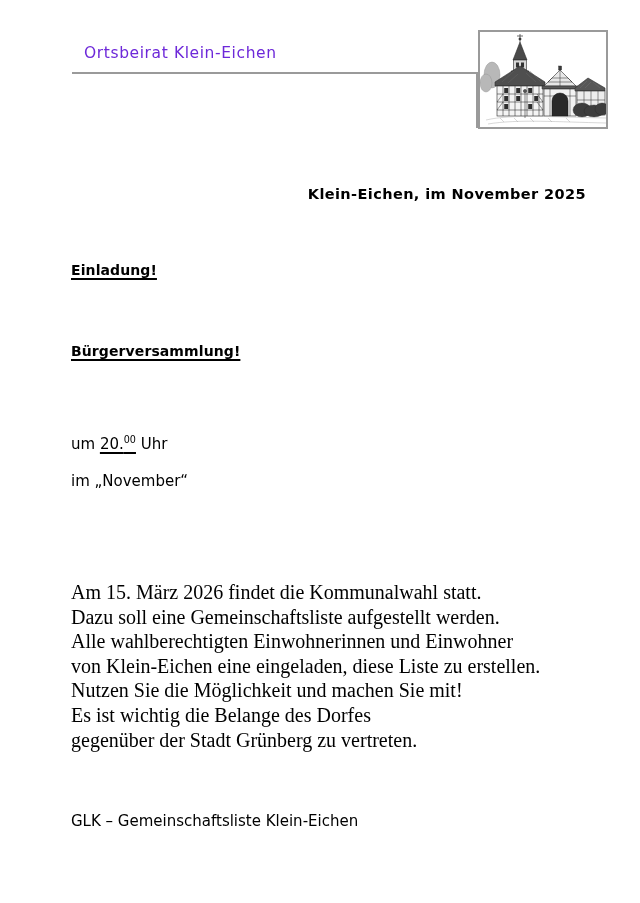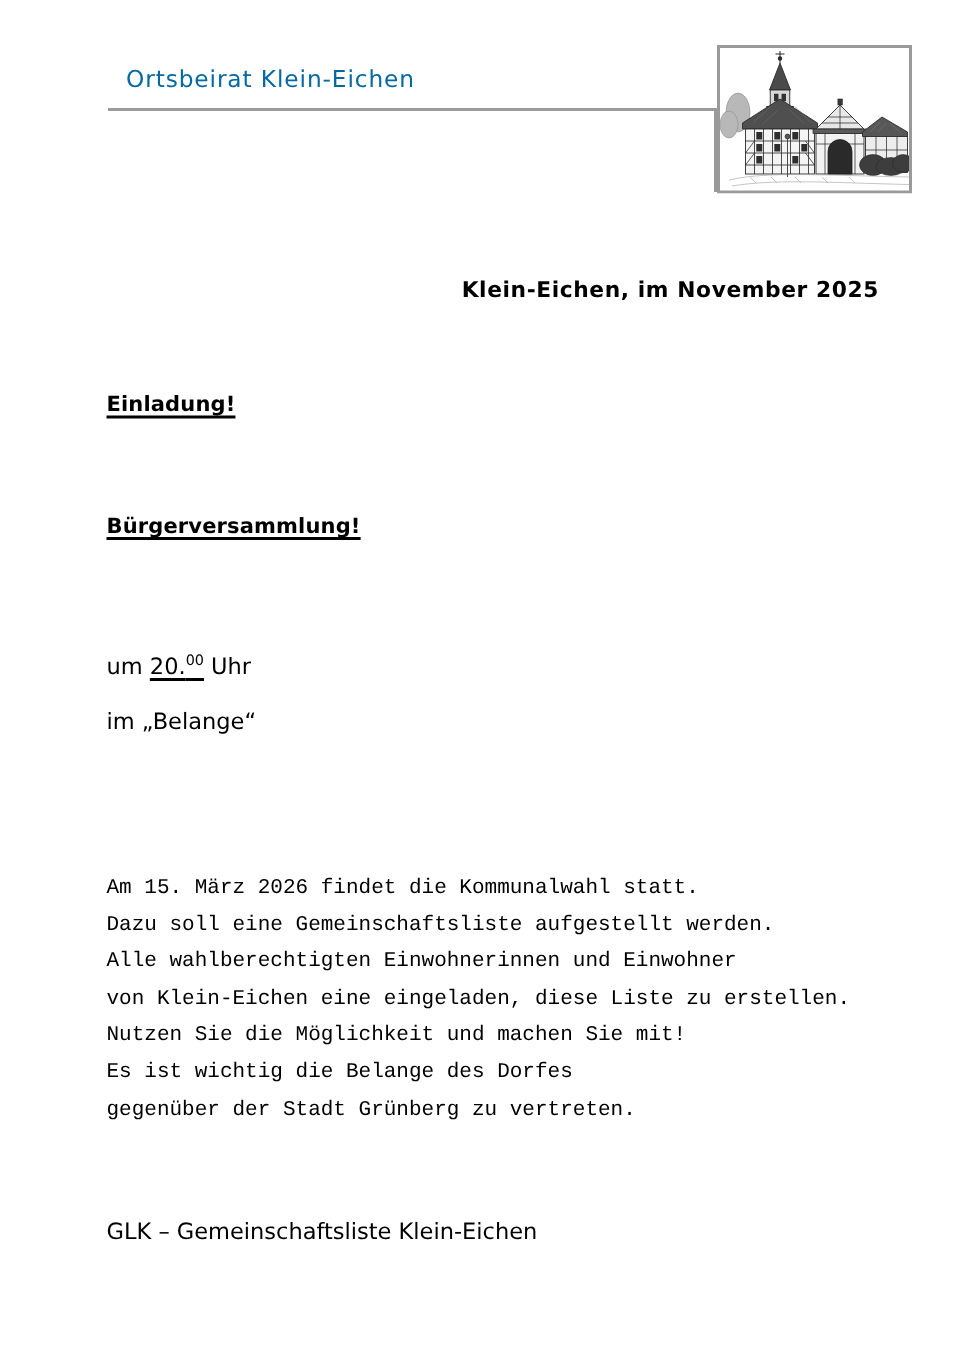--- a/index.html
+++ b/index.html
@@ -33,21 +33,21 @@
     height: 140px;
   }
 
   .letterhead-title {
     position: absolute;
     left: 84px;
     top: 44px;
     font-family: "DejaVu Sans", sans-serif;
     font-size: 15.5px;
     letter-spacing: 0.6px;
-    color: #0369a1;
+    color: #6d28d9;
     white-space: nowrap;
   }
 
   
   .letterhead-rule {
     position: absolute;
     left: 72px;
     top: 72px;
     width: 406px;
     height: 2px;
@@ -140,22 +140,22 @@
     font-size: 0.64em;
     vertical-align: super;
     line-height: 0;
     text-align: center;
   }
 
   .paragraph {
     position: absolute;
     left: 71px;
     top: 580px;
-    font-family: Liberation Mono, monospace;
-    font-size: 14px;
+    font-family: Liberation Serif, serif;
+    font-size: 20px;
   }
 
   .paragraph-line {
     line-height: 24.6px;
     white-space: nowrap;
   }
 
   .signature {
     position: absolute;
     left: 71px;
@@ -326,21 +326,21 @@
 
     <div class="heading heading-meeting">Bürgerversammlung!</div>
 
     <div class="details">
 
 
       <div class="details-line">
         <span>um </span><span class="time-underline"><span>20.</span><sup>00</sup></span><span> Uhr</span>
       </div>
 
-      <div class="details-line">im „Belange“</div>
+      <div class="details-line">im „November“</div>
     </div>
 
     <div class="paragraph">
       <div class="paragraph-line">Am 15. März 2026 findet die Kommunalwahl statt.</div>
       <div class="paragraph-line">Dazu soll eine Gemeinschaftsliste aufgestellt werden.</div>
       <div class="paragraph-line">Alle wahlberechtigten Einwohnerinnen und Einwohner</div>
       <div class="paragraph-line">von Klein-Eichen eine eingeladen, diese Liste zu erstellen.</div>
       <div class="paragraph-line">Nutzen Sie die Möglichkeit und machen Sie mit!</div>
       <div class="paragraph-line">Es ist wichtig die Belange des Dorfes</div>
       <div class="paragraph-line">gegenüber der Stadt Grünberg zu vertreten.</div>

